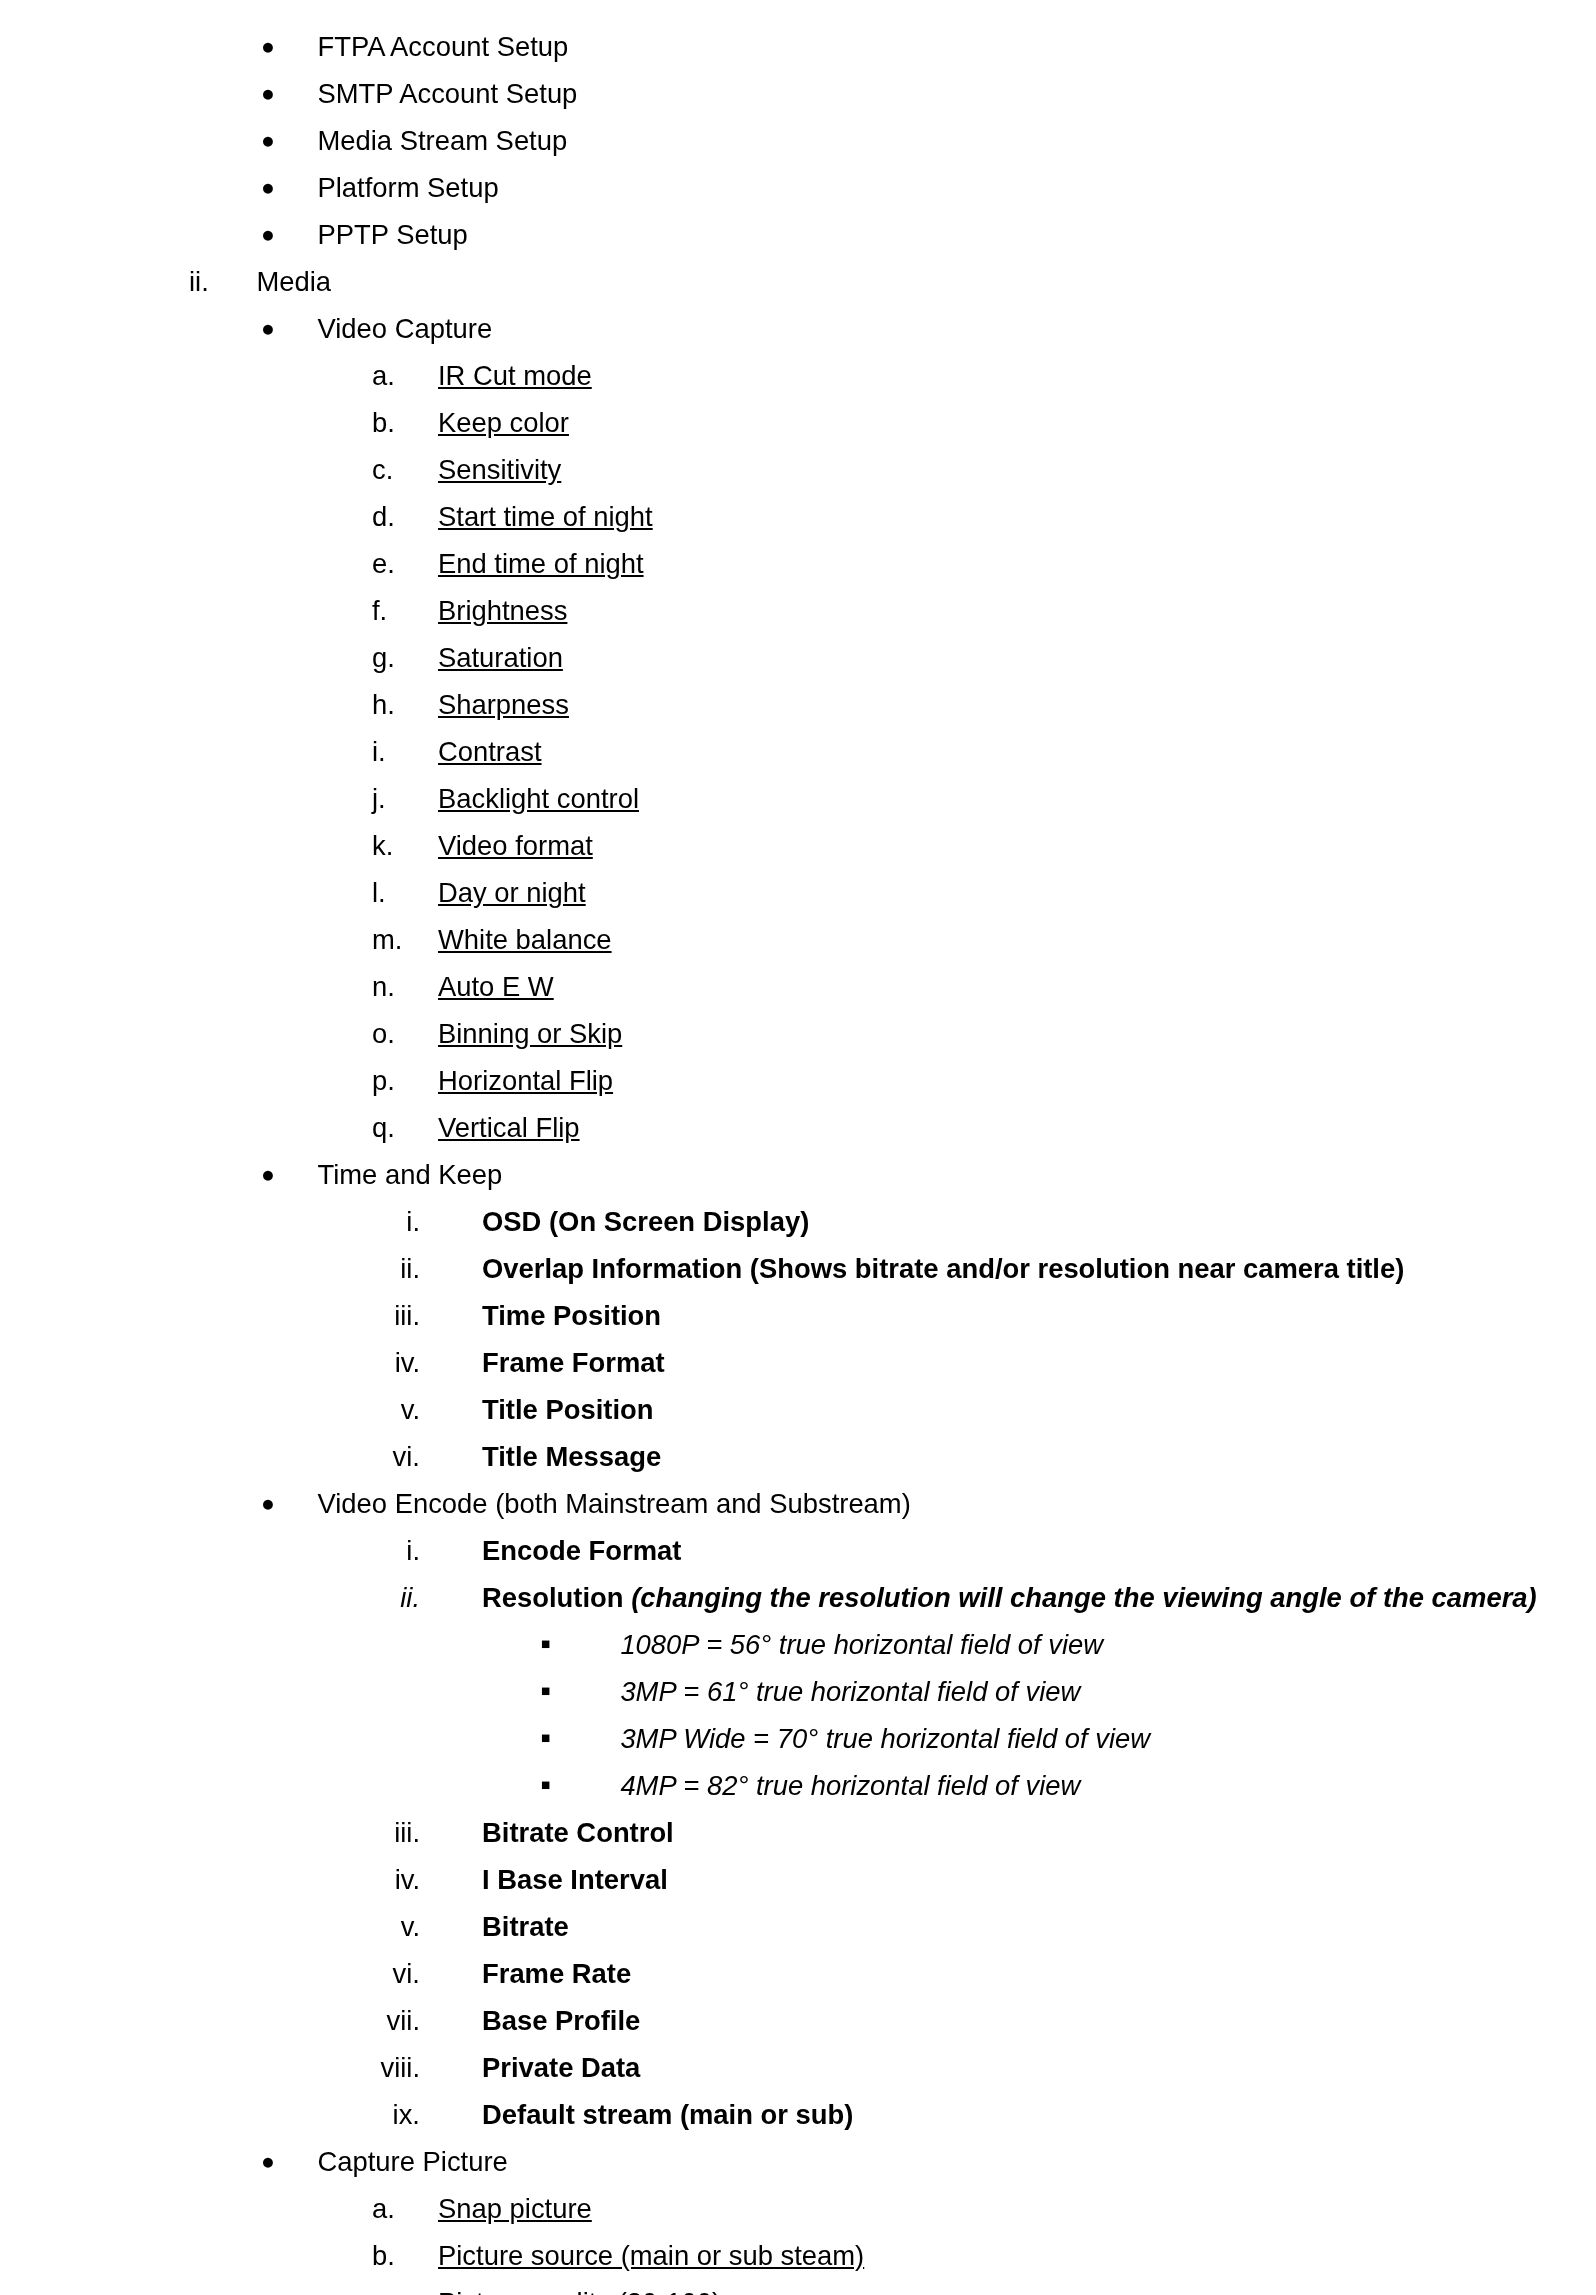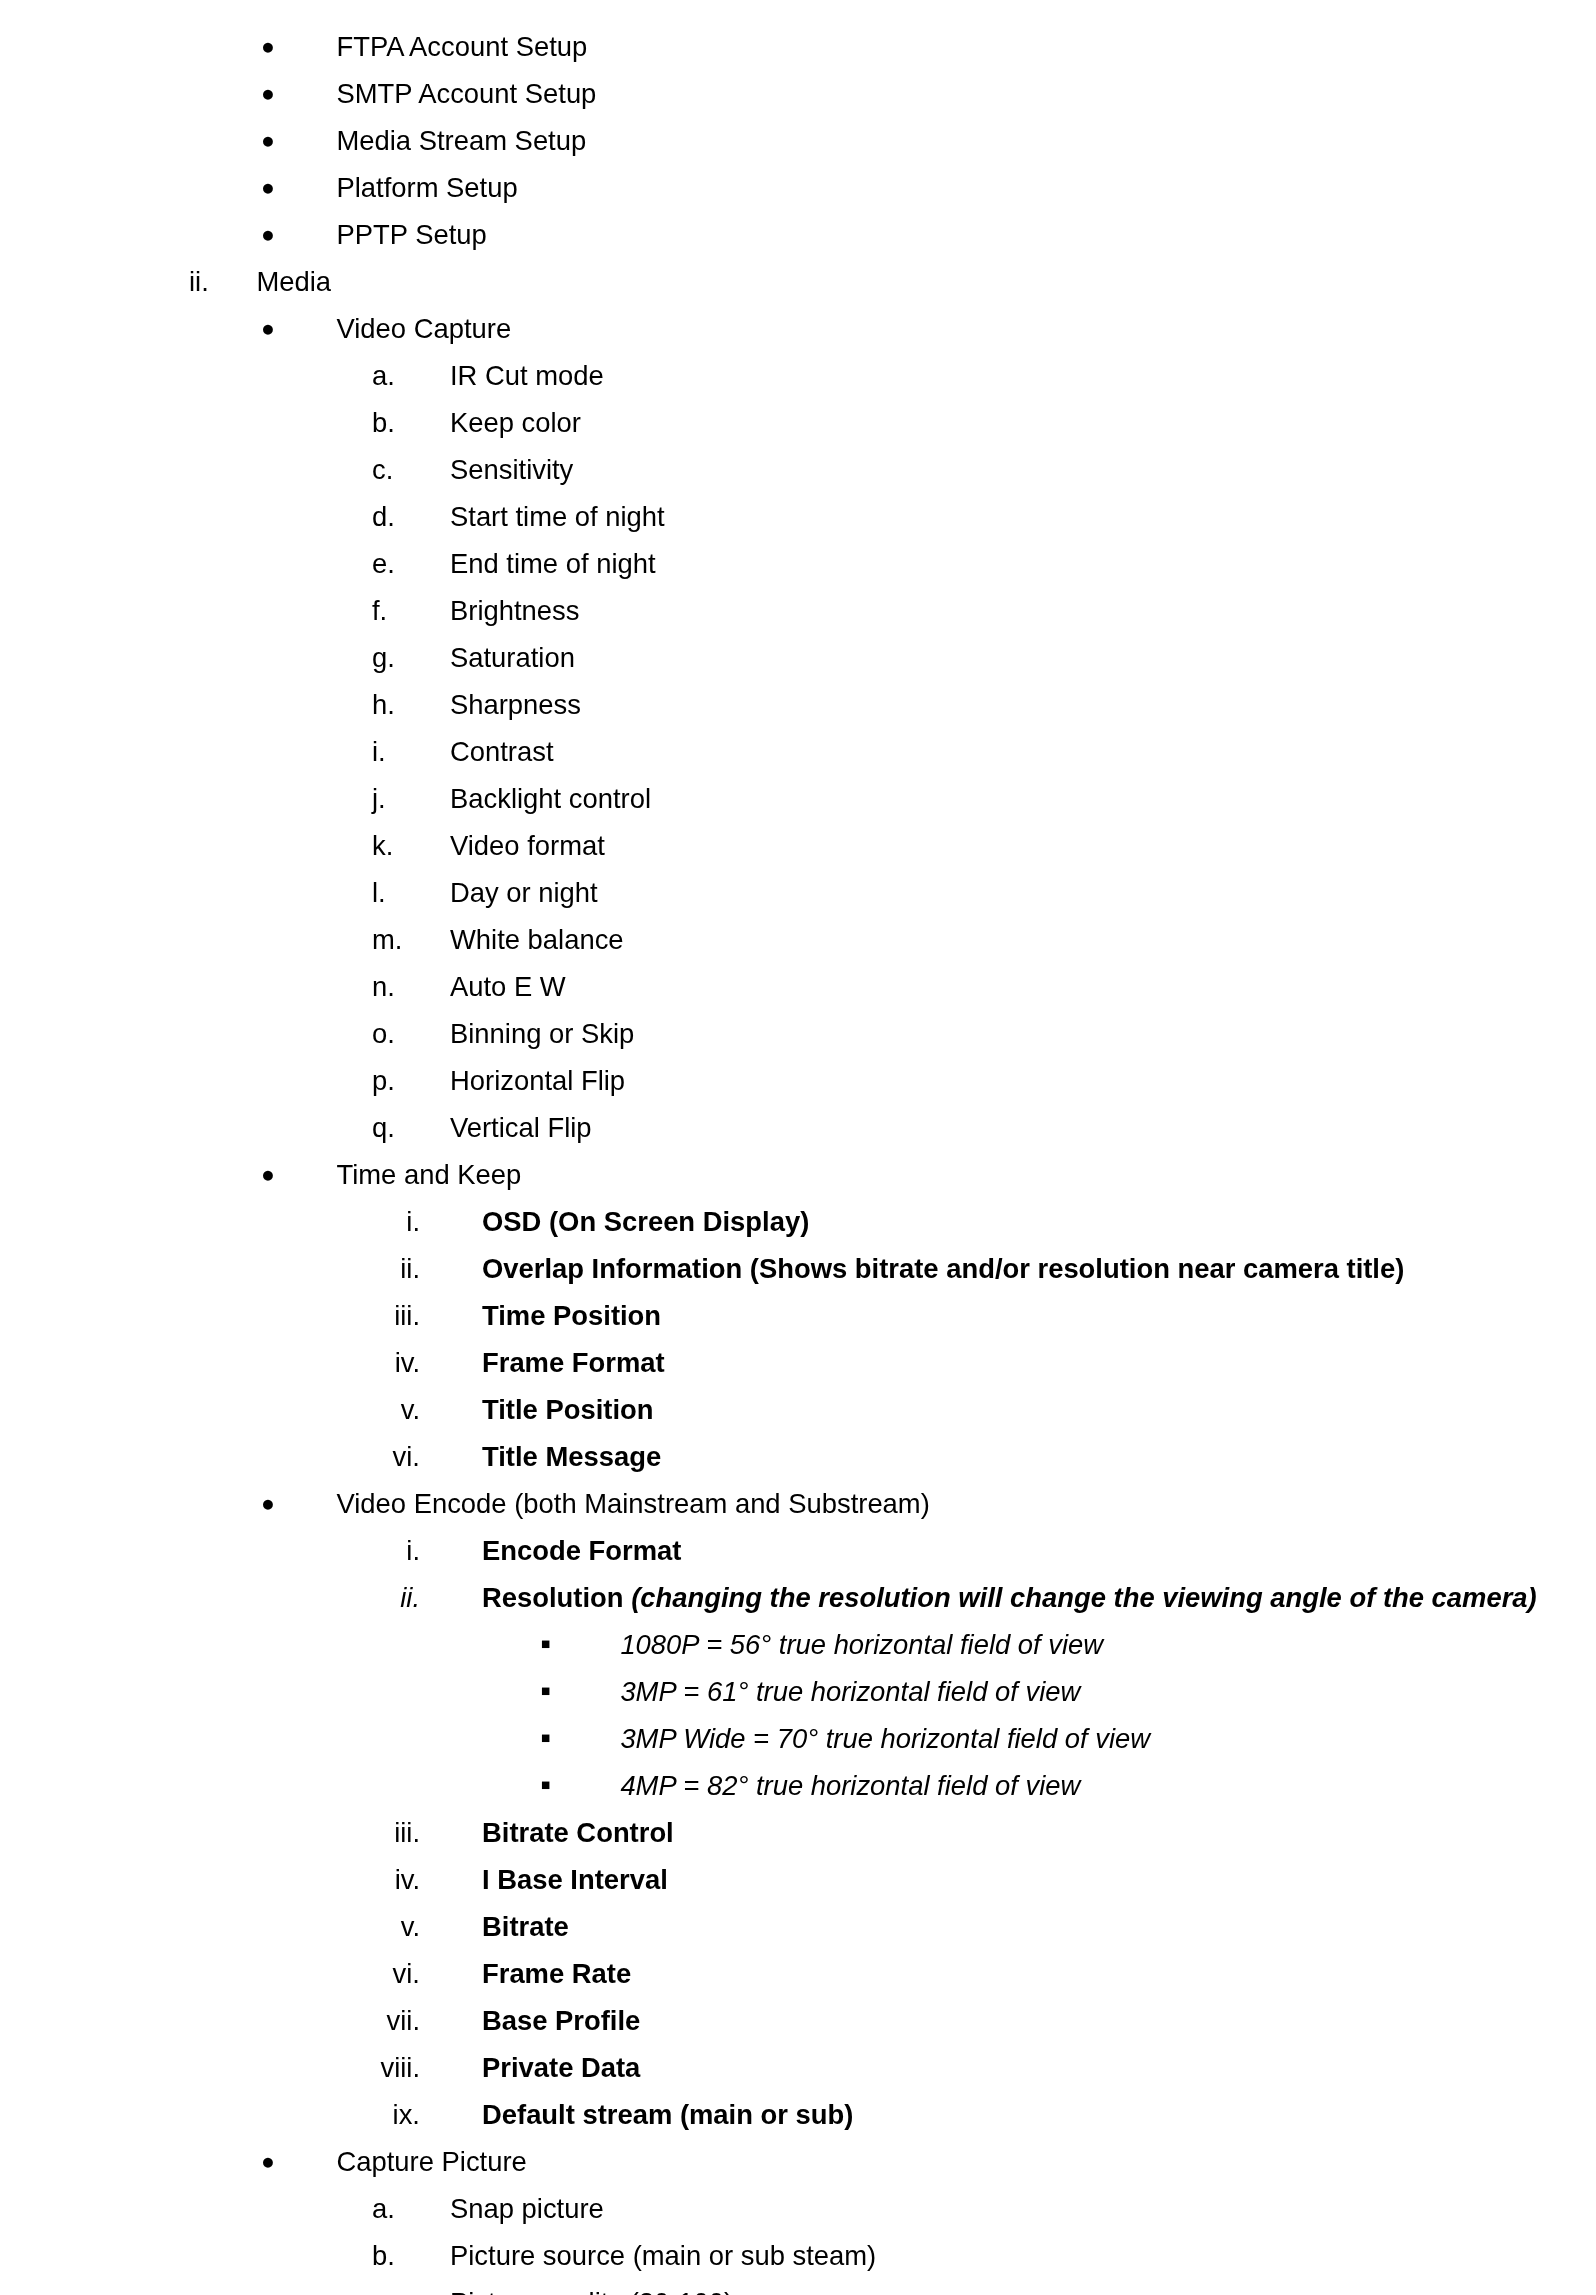--- a/index.html
+++ b/index.html
@@ -55,29 +55,29 @@
 
   
   .lvl-bullet .marker {
     width: 15.5px;
     margin-left: 261px;
     text-align: left;
     font-size: 23px;
     position: relative;
     top: -2.1px;
   }
-  .lvl-bullet .label { margin-left: 60px; }
+  .lvl-bullet .label { margin-left: 41px; }
 
   
   .lvl-alpha .marker {
     width: 48px;
     margin-left: 372px;
     text-align: left;
   }
-  .lvl-alpha .label { margin-left: 30px; }
+  .lvl-alpha .label { margin-left: 18px; text-decoration: underline; }
 
   
   .lvl-roman2 .marker {
     width: 68px;
     margin-left: 352px;
     text-align: right;
   }
   .lvl-roman2 .label { margin-left: 62px; font-weight: bold; }
 
   

